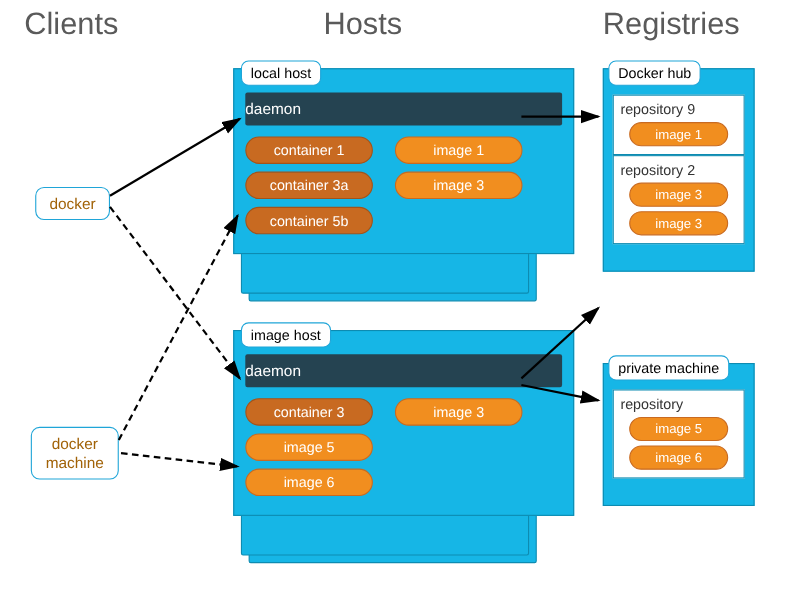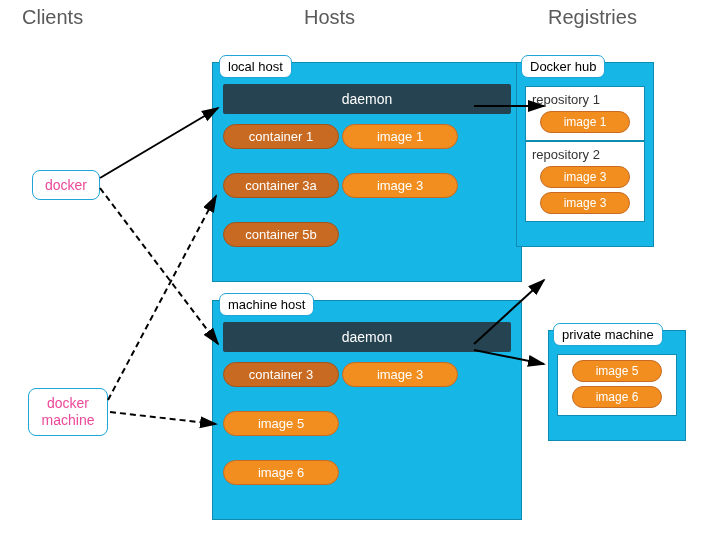--- a/index.html
+++ b/index.html
@@ -5,32 +5,32 @@
   * { box-sizing: border-box; margin: 0; padding: 0; }
   body {
     width: 715px;
     height: 542px;
     font-family: -apple-system, Helvetica, Arial, sans-serif;
     background: #fff;
     position: relative;
   }
   .col-header {
     position: absolute;
-    font-size: 20px;
+    font-size: 28px;
     color: #5a5a5a;
     font-weight: 300;
   }
   .client-box {
     position: absolute;
     background: #fff;
     border: 1.5px solid #1fa5d8;
     border-radius: 8px;
     padding: 6px 10px;
     font-size: 14px;
-    color: #ec4899;
+    color: #a16207;
     text-align: center;
   }
   .host-stack {
     position: absolute;
   }
   .host-shadow {
     position: absolute;
     background: #16b6e6;
     border: 1px solid #0d8bb1;
     border-radius: 2px;
@@ -51,28 +51,28 @@
     padding: 3px 8px;
     font-size: 13px;
     display: inline-block;
     position: relative;
     top: -14px;
     left: -4px;
   }
   .daemon {
     background: #254351;
     color: #fff;
-    text-align: center;
+    text-align: left;
     font-size: 14px;
     padding: 7px 0;
     border-radius: 2px;
     margin-top: -8px;
     margin-bottom: 10px;
   }
-  .host-row { display: flex; gap: 3px; margin-bottom: 24px; }
+  .host-row { display: flex; gap: 20px; margin-bottom: 7px; }
   .container-pill {
     background: #c86a21;
     color: #fff;
     border: 1px solid #a3531a;
     border-radius: 14px;
     font-size: 13px;
     padding: 4px 0;
     width: 116px;
     text-align: center;
   }
@@ -133,21 +133,21 @@
     position: absolute;
     top: 0; left: 0;
     width: 715px; height: 542px;
     pointer-events: none;
   }
 </style>
 </head>
 <body>
 
 <div class="col-header" style="left:22px; top:6px;">Clients</div>
-<div class="col-header" style="left:304px; top:6px;">Hosts</div>
+<div class="col-header" style="left:294px; top:6px;">Hosts</div>
 <div class="col-header" style="left:548px; top:6px;text-align:center;">Registries</div>
 
 <div class="client-box" style="left:32px; top:170px; width:68px;">docker</div>
 <div class="client-box" style="left:28px; top:388px; width:80px; white-space:pre-line; line-height:1.2;">docker
 machine</div>
 
 <div class="host-stack" style="left:212px; top:62px;">
   <div class="host-shadow" style="left:14px; top:14px; height:198px;"></div>
   <div class="host-shadow" style="left:7px; top:7px; height:198px;"></div>
   <div class="host-panel">
@@ -164,51 +164,52 @@
     <div class="host-row">
       <div class="container-pill">container 5b</div>
     </div>
   </div>
 </div>
 
 <div class="host-stack" style="left:212px; top:300px;">
   <div class="host-shadow" style="left:14px; top:14px; height:198px;"></div>
   <div class="host-shadow" style="left:7px; top:7px; height:198px;"></div>
   <div class="host-panel">
-    <div class="host-label">machine host</div>
+    <div class="host-label">image host</div>
     <div class="daemon">daemon</div>
     <div class="host-row">
       <div class="container-pill">container 3</div>
       <div class="image-pill">image 3</div>
     </div>
     <div class="host-row">
       <div class="image-pill">image 5</div>
     </div>
     <div class="host-row">
       <div class="image-pill">image 6</div>
     </div>
   </div>
 </div>
 
-<div class="registry-box" style="left:516px; top:62px;">
+<div class="registry-box" style="left:548px; top:62px;">
   <div class="registry-label">Docker hub</div>
   <div class="repo-box">
-    <div class="repo-title">repository 1</div>
+    <div class="repo-title">repository 9</div>
     <div class="repo-img">image 1</div>
   </div>
   <div class="repo-box">
     <div class="repo-title">repository 2</div>
     <div class="repo-img">image 3</div>
     <div class="repo-img">image 3</div>
   </div>
 </div>
 
 <div class="registry-box" style="left:548px; top:330px;">
   <div class="registry-label">private machine</div>
   <div class="repo-box">
+    <div class="repo-title">repository</div>
     <div class="repo-img">image 5</div>
     <div class="repo-img">image 6</div>
   </div>
 </div>
 
 <svg class="arrows">
   <defs>
     <marker id="ah" markerWidth="10" markerHeight="10" refX="8" refY="3" orient="auto">
       <path d="M0,0 L9,3 L0,6 Z" fill="#000"></path>
     </marker>

